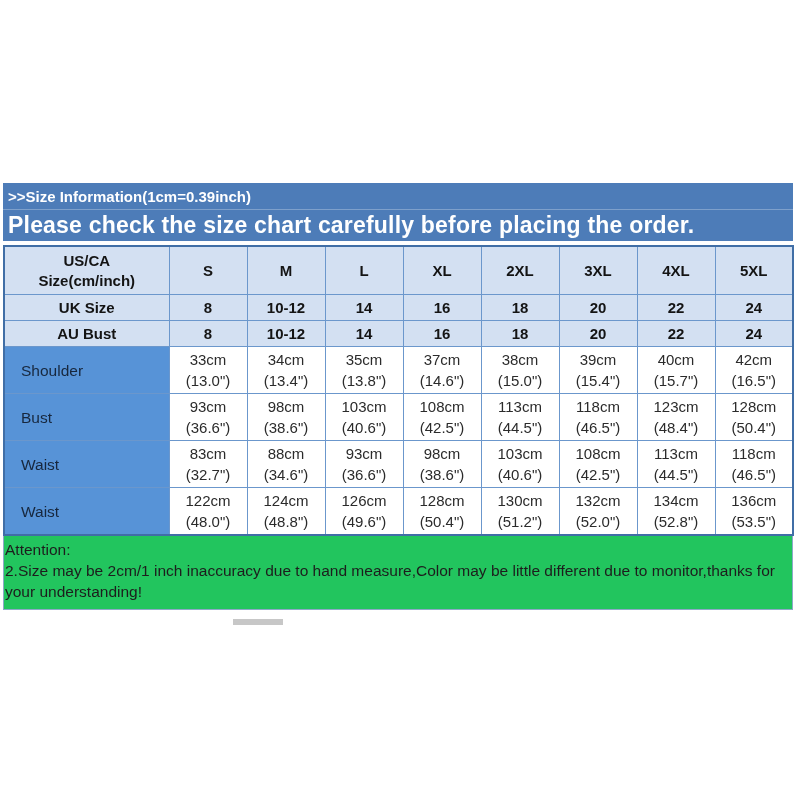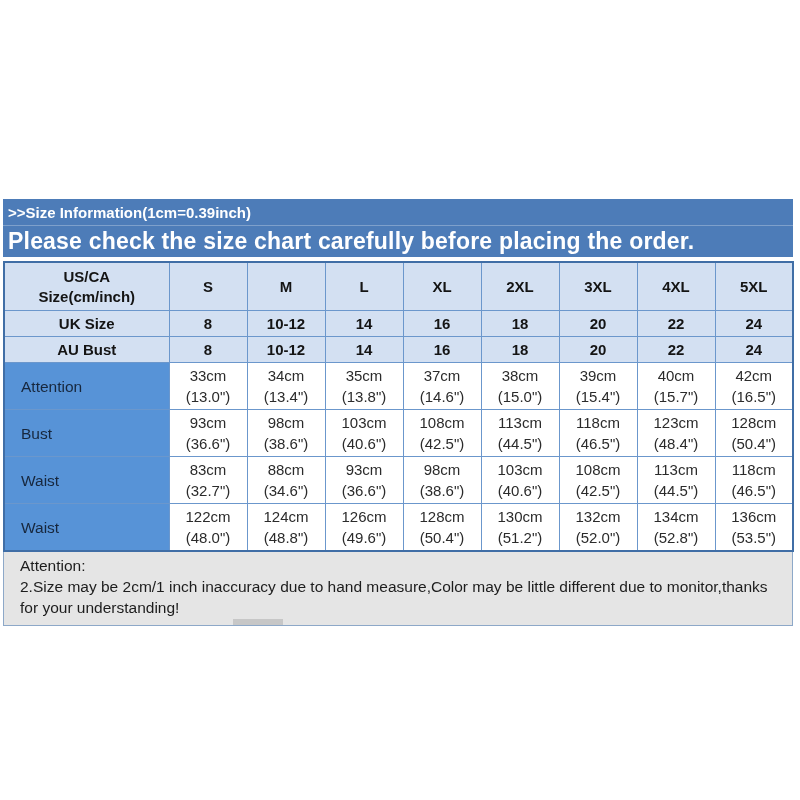--- a/index.html
+++ b/index.html
@@ -1,36 +1,36 @@
 <!DOCTYPE html>
 <html><head>
 <meta charset="utf-8">
 <style>
   html,body{margin:0;padding:0;background:#ffffff;}
   body{width:800px;height:800px;font-family:"Liberation Sans","DejaVu Sans",sans-serif;position:relative;overflow:hidden;}
   .canvas{position:absolute;top:0;left:0;width:800px;height:800px;background:#ffffff;}
-  .content{position:absolute;top:199px;left:3px;width:726px;}
+  .content{position:absolute;top:183px;left:3px;width:726px;}
 
   .bar{background:#4d7cb8;color:#ffffff;font-weight:bold;padding-left:5px;box-sizing:border-box;width:790px;}
   .bar1{font-size:15px;height:27px;line-height:27px;border-bottom:1px solid rgba(255,255,255,0.28);}
   .bar2{font-size:23px;height:31px;line-height:31px;margin-bottom:4px;letter-spacing:0.2px;}
 
   table.size-table{border-collapse:collapse;table-layout:fixed;width:790px;border:2px solid #406ea6;}
   table.size-table td{border:1px solid #6b97cc;text-align:center;vertical-align:middle;padding:0;overflow:hidden;}
 
   tr.hdr td{background:#d3e0f2;font-weight:bold;color:#141414;font-size:15px;}
   tr.hdr-main td{height:47px;}
   tr.hdr-sub td{height:25px;margin-top:24px;}
   .corner-line{line-height:20px;}
 
   tr.meas td{background:#ffffff;height:46px;font-size:15px;line-height:21px;color:#2b2b2b;}
   tr.meas td.mlabel{background:#5793d7;text-align:left;padding-left:16px;font-size:15.5px;color:#17273d;}
 
   .attention{width:790px;box-sizing:border-box;border:1px solid #8da8c8;border-top:none;
-             padding:3px 5px 7px 16px;font-size:15.5px;line-height:21px;color:#1d1d1d;background:#e5e5e5;}
+             padding:3px 5px 7px 1px;font-size:15.5px;line-height:21px;color:#1d1d1d;background:#22c55e;}
   .attention div{margin:0;}
   .artifact{position:absolute;left:233px;top:619px;width:50px;height:6px;background:#c7c7c7;}
 </style>
 </head>
 <body>
 
 <div class="canvas">
   <div class="content">
 
     <div class="bar bar1">&gt;&gt;Size Information(1cm=0.39inch)</div>
@@ -80,21 +80,21 @@
           <td>10-12</td>
           <td>14</td>
           <td>16</td>
           <td>18</td>
           <td>20</td>
           <td>22</td>
           <td>24</td>
         </tr>
 
         <tr class="meas">
-          <td class="mlabel">Attention</td>
+          <td class="mlabel">Shoulder</td>
           <td>
               <div>33cm</div>
               <div>(13.0")</div>
             </td>
           <td>
               <div>34cm</div>
               <div>(13.4")</div>
             </td>
           <td>
               <div>35cm</div>

